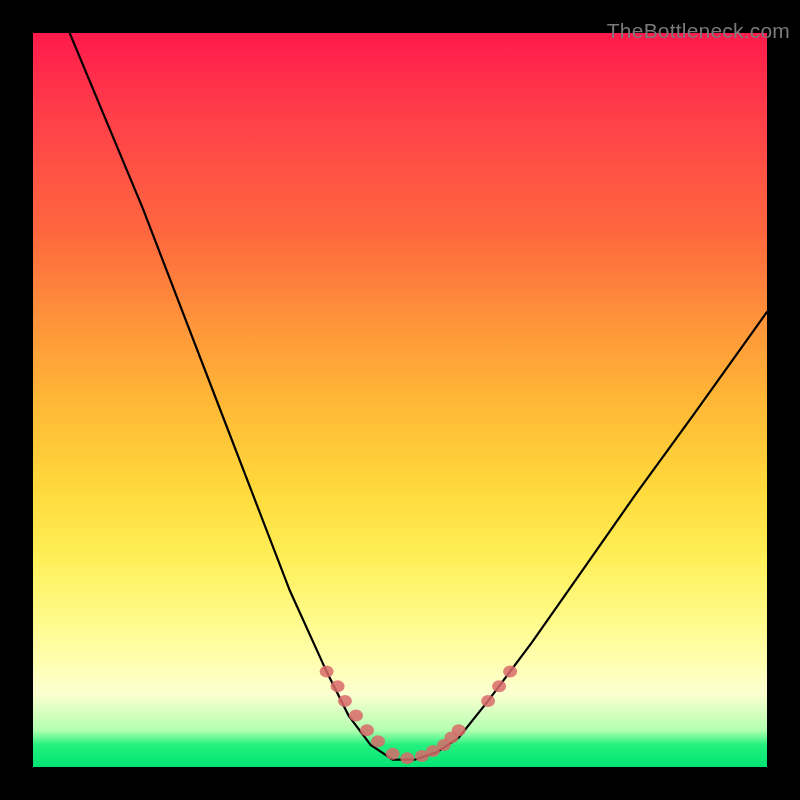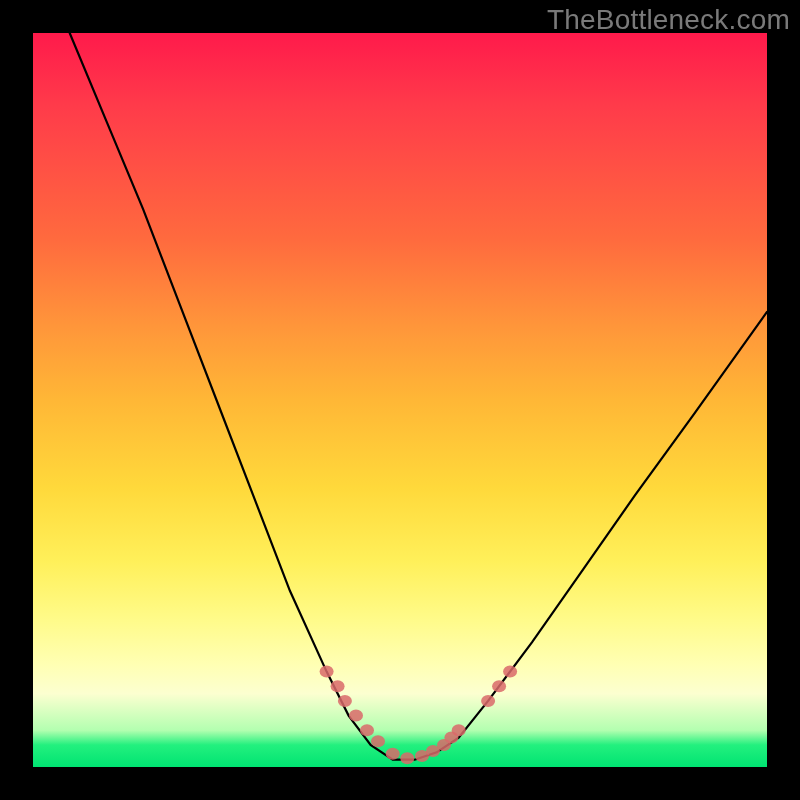--- a/index.html
+++ b/index.html
@@ -36,24 +36,24 @@
       #fffb8a 80%,
       #ffffb3 86%,
       #fcffd0 90%,
       #b3ffb0 95%,
       #23f07e 97%,
       #00e472 100%
     );
   }
   .watermark {
     position: absolute;
-    top: 4px;
+    top: 19px;
     right: 10px;
     color: #7a7a7a;
-    font-size: 28px;
+    font-size: 21px;
     font-weight: 500;
     letter-spacing: 0.2px;
     user-select: none;
     text-align: center;
   }
   svg.curve {
     position: absolute;
     left: 0; top: 0;
     width: 734px; height: 734px;
   }

